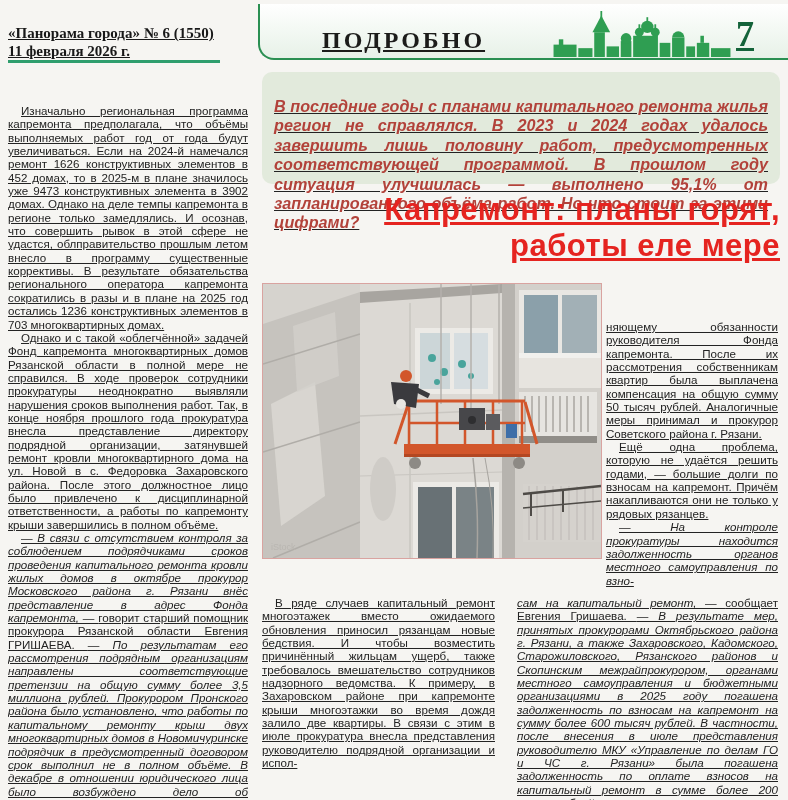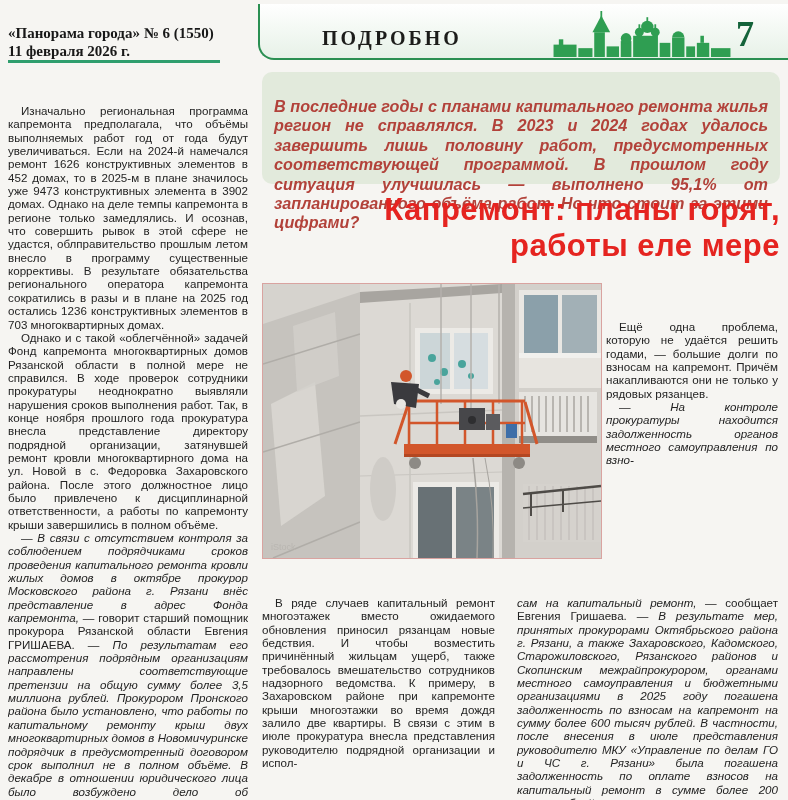--- a/index.html
+++ b/index.html
@@ -1,29 +1,29 @@
 <!DOCTYPE html>
 <html><head>
 <meta charset="utf-8">
 <style>
   html,body{margin:0;padding:0;}
   body{background:#e9e8e5;}
   #page{position:relative;width:788px;height:800px;background:#f6f5f2;overflow:hidden;
         font-family:"Liberation Sans",sans-serif;color:#232323;}
-  .abs{position:absolute;}
+  .abs{position:absolute;text-decoration:underline;}
   
   .masthead{left:8px;top:24px;width:244px;font-family:"Liberation Serif",serif;
             font-weight:bold;font-size:15px;line-height:18px;color:#181818;}
   .masthead-rule{left:8px;top:60px;width:212px;height:0;border-top:3px solid #2f9e6e;}
   .section-box{left:258px;top:4px;width:540px;height:54px;
                border-left:2px solid #2a8f52;border-bottom:2px solid #2a8f52;
                border-bottom-left-radius:16px;
                background:linear-gradient(180deg,#ffffff 0%,#f4f9f4 45%,#e7f1e8 100%);}
   .section-title{left:322px;top:27px;font-family:"Liberation Serif",serif;font-weight:bold;
-                 font-size:20px;letter-spacing:3px;color:#1c1c1a;}
+                 font-size:24px;letter-spacing:3px;color:#1c1c1a;}
   .skyline{left:543px;top:11px;width:198px;height:46px;}
   .page-number{left:736px;top:13px;font-family:"Liberation Serif",serif;font-weight:bold;
                font-size:36px;color:#14633a;}
   
   .lead-box{left:262px;top:72px;width:518px;height:112px;background:#e2eadc;
             border-radius:10px;box-sizing:border-box;padding:25px 12px 0 12px;}
   .lead-text{font-weight:bold;font-style:italic;font-size:16.2px;line-height:19.4px;
              color:#b2423a;text-align:justify;}
   .lead-text::first-line{}
   
@@ -211,20 +211,21 @@
 
   <div class="abs col col1">
       <p class="para"><span>Изначально региональная программа капремонта предполагала, что объёмы выполняемых работ год от года будут увеличиваться. Если на 2024-й намечался ремонт 1626 конструктивных элементов в 452 домах, то в 2025-м в плане значилось уже 9473 конструктивных элемента в 3902 домах. Однако на деле темпы капремонта в регионе только замедлялись. И осознав, что совершить рывок в этой сфере не удастся, облправительство прошлым летом внесло в программу существенные коррективы. В результате обязательства регионального оператора капремонта сократились в разы и в плане на 2025 год остались 1236 конструктивных элементов в 703 многоквартирных домах.</span></p>
       <p class="para"><span>Однако и с такой «облегчённой» задачей Фонд капремонта многоквартирных домов Рязанской области в полной мере не справился. В ходе проверок сотрудники прокуратуры неоднократно выявляли нарушения сроков выполнения работ. Так, в конце ноября прошлого года прокуратура внесла представление директору подрядной организации, затянувшей ремонт кровли многоквартирного дома на ул. Новой в с. Федоровка Захаровского района. После этого должностное лицо было привлечено к дисциплинарной ответственности, а работы по капремонту крыши завершились в полном объёме.</span></p>
       <p class="para"><span class="it">— В связи с отсутствием контроля за соблюдением подрядчиками сроков проведения капитального ремонта кровли жилых домов в октябре прокурор Московского района г. Рязани внёс представление в адрес Фонда капремонта, — </span><span>говорит старший помощник прокурора Рязанской области Евгения ГРИШАЕВА. </span><span class="it">— По результатам его рассмотрения подрядным организациям направлены соответствующие претензии на общую сумму более 3,5 миллиона рублей. Прокурором Пронского района было установлено, что работы по капитальному ремонту крыш двух многоквартирных домов в Новомичуринске подрядчик в предусмотренный договором срок выполнил не в полном объёме. В декабре в отношении юридического лица было возбуждено дело об административном правонарушении, по</span></p>
     </div>
   <div class="abs col col2">
       <p class="para"><span>В ряде случаев капитальный ремонт многоэтажек вместо ожидаемого обновления приносил рязанцам новые бедствия. И чтобы возместить причинённый жильцам ущерб, также требовалось вмешательство сотрудников надзорного ведомства. К примеру, в Захаровском районе при капремонте крыши многоэтажки во время дождя залило две квартиры. В связи с этим в июле прокуратура внесла представления руководителю подрядной организации и испол-</span></p>
     </div>
   <div class="abs col col3a">
+      <p class="para noindent"><span>няющему обязанности руководителя Фонда капремонта. После их рассмотрения собственникам квартир была выплачена компенсация на общую сумму 50 тысяч рублей. Аналогичные меры принимал и прокурор Советского района г. Рязани.</span></p>
       <p class="para"><span>Ещё одна проблема, которую не удаётся решить годами, — большие долги по взносам на капремонт. Причём накапливаются они не только у рядовых рязанцев.</span></p>
       <p class="para"><span class="it">— На контроле прокуратуры находится задолженность органов местного самоуправления по взно-</span></p>
     </div>
   <div class="abs col col3b">
       <p class="para noindent"><span class="it">сам на капитальный ремонт, — </span><span>сообщает Евгения Гришаева. </span><span class="it">— В результате мер, принятых прокурорами Октябрьского района г. Рязани, а также Захаровского, Кадомского, Старожиловского, Рязанского районов и Скопинским межрайпрокурором, органами местного самоуправления и бюджетными организациями в 2025 году погашена задолженность по взносам на капремонт на сумму более 600 тысяч рублей. В частности, после внесения в июле представления руководителю МКУ «Управление по делам ГО и ЧС г. Рязани» была погашена задолженность по оплате взносов на капитальный ремонт в сумме более 200 тысяч рублей.</span></p>
     </div>
 
 </div>
 
 </body></html>

